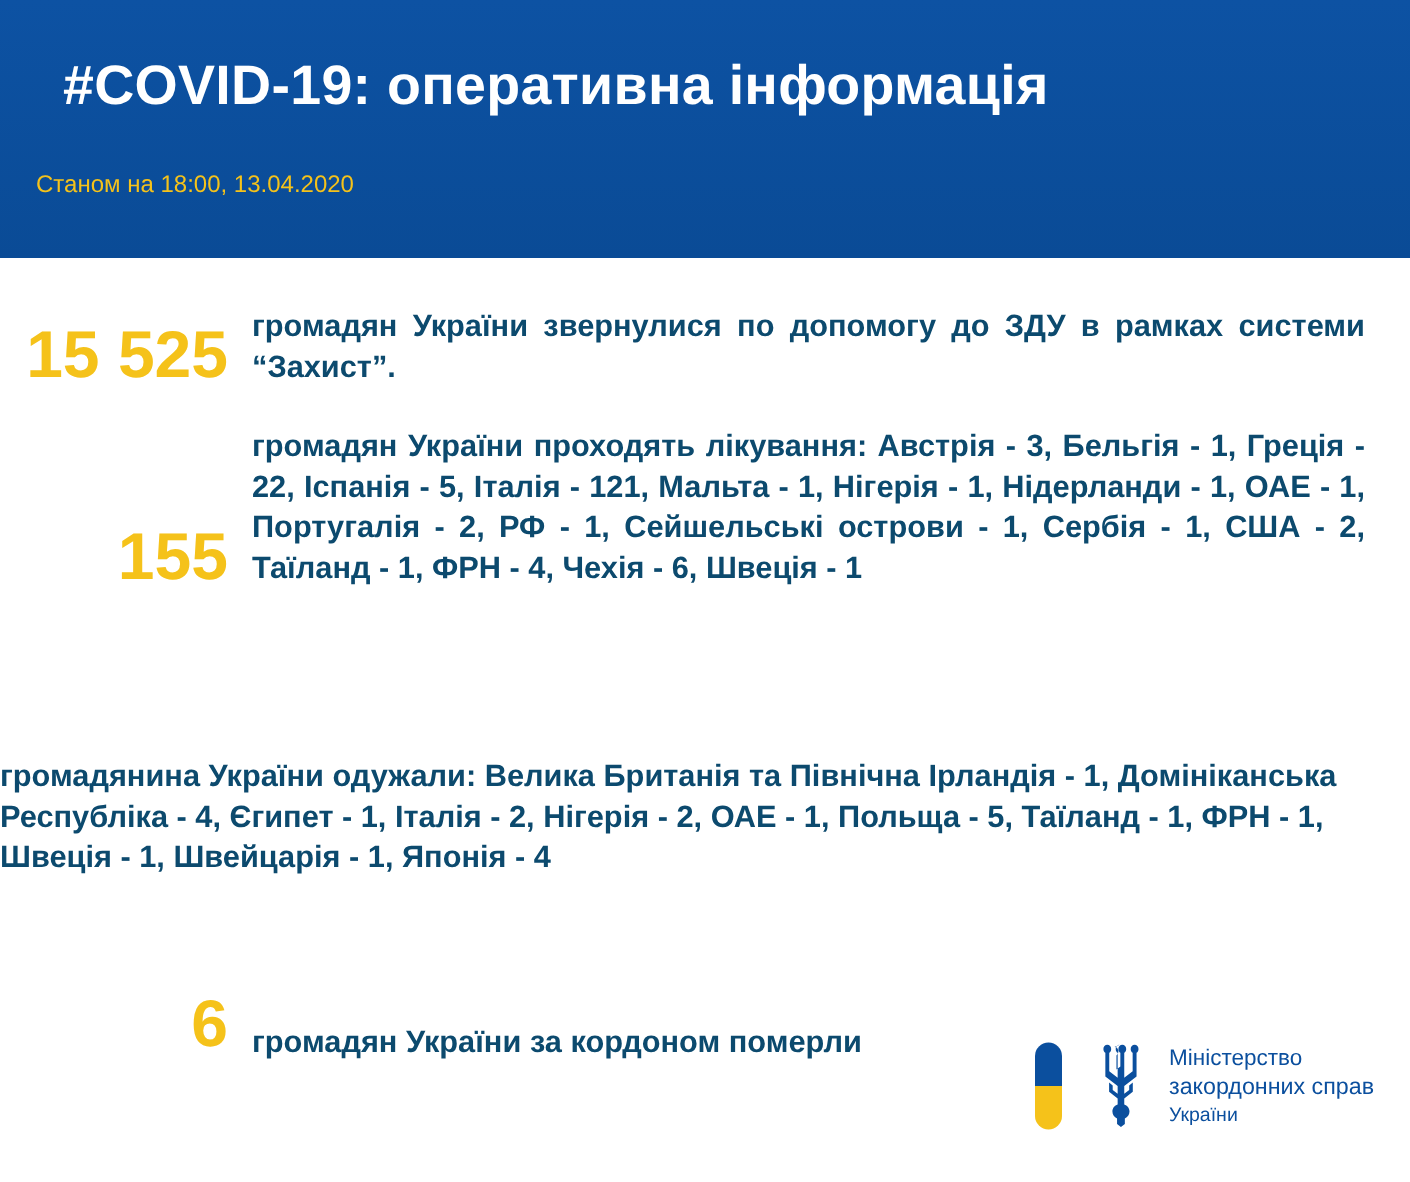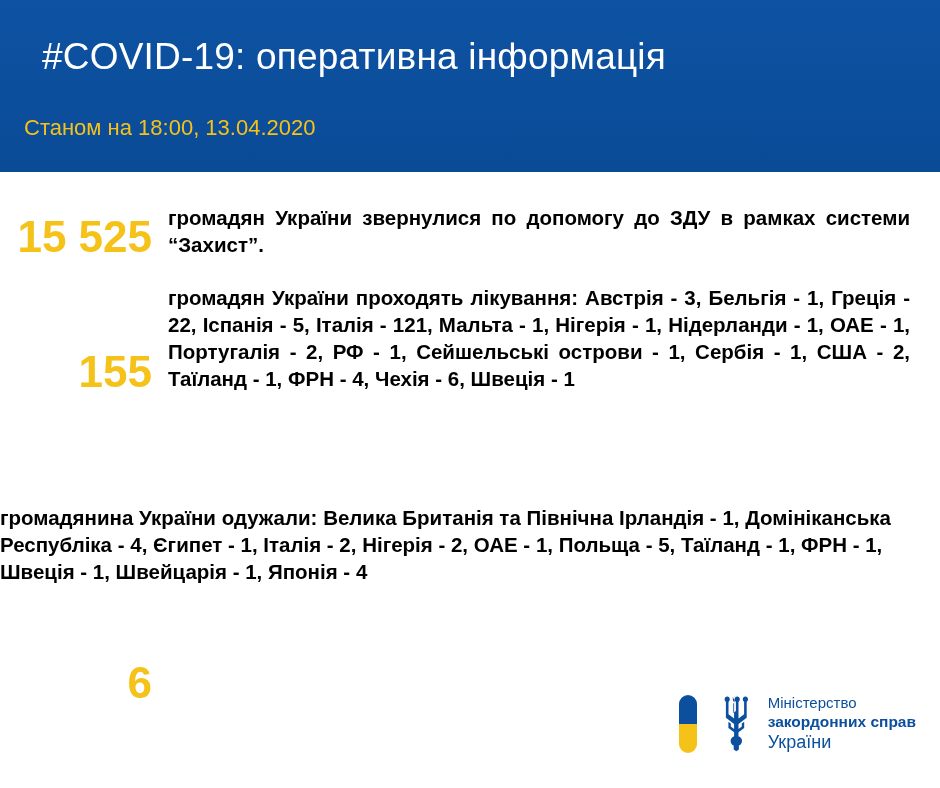--- a/index.html
+++ b/index.html
@@ -23,30 +23,30 @@
     width: 940px;
     height: 172px;
     background: #0b4f9e;
     background: linear-gradient(180deg, #0d52a3 0%, #0a4b96 100%);
   }
   .header-title {
     position: absolute;
     left: 42px;
     top: 36px;
     font-size: 37px;
-    font-weight: normal;
+    font-weight: bold;
     color: #ffffff;
     letter-spacing: 0.2px;
     white-space: nowrap;
   }
   .header-sub {
     position: absolute;
     left: 24px;
     top: 115px;
-    font-size: 22px;
+    font-size: 16px;
     font-weight: normal;
     color: #f5c21a;
     white-space: nowrap;
   }
   
   .content {
     position: absolute;
     left: 0;
     top: 172px;
     width: 940px;
@@ -62,21 +62,21 @@
     flex: 0 0 168px;
     text-align: right;
     padding-right: 16px;
     color: #f5c21a;
     font-weight: bold;
     font-size: 44px;
     line-height: 1.05;
   }
   .desc {
     flex: 1 1 auto;
-    color: #000000;
+    color: #0c4a6e;
     font-weight: bold;
     font-size: 20.5px;
     line-height: 1.32;
     text-align: justify;
     padding-right: 30px;
   }
   .desc.nojust { text-align: left; margin-top: 12px; }
 
   
   #row-1 { left: 0;  top: 32px;  width: 940px; }
@@ -113,22 +113,22 @@
     align-items: center;
     justify-content: center;
   }
   .logo-text {
     display: flex;
     flex-direction: column;
     justify-content: center;
     line-height: 1.22;
   }
   .logo-l1 { font-size: 15px; color: #0b4f9e; }
-  .logo-l2 { font-size: 15.5px; color: #0b4f9e; font-weight: bold; }
-  .logo-l3 { font-size: 18px; color: #0b4f9e; }
+  .logo-l2 { font-size: 15.5px; color: #0b4f9e; font-weight: normal; }
+  .logo-l3 { font-size: 13px; color: #0b4f9e; }
 </style>
 </head>
 <body>
 
 <div class="page">
 
   <div class="header">
     <div class="header-title">#COVID-19: оперативна інформація</div>
     <div class="header-sub">Станом на 18:00, 13.04.2020</div>
   </div>
@@ -144,20 +144,21 @@
       <div class="num">155</div>
       <div class="desc">громадян України проходять лікування: Австрія - 3, Бельгія - 1, Греція - 22, Іспанія - 5, Італія - 121, Мальта - 1, Нігерія - 1, Нідерланди - 1, ОАЕ - 1, Португалія - 2, РФ - 1, Сейшельські острови - 1, Сербія - 1, США - 2, Таїланд - 1, ФРН - 4, Чехія - 6, Швеція - 1</div>
     </div>
 
     <div class="row" id="row-3">
       <div class="desc nojust">громадянина України одужали: Велика Британія та Північна Ірландія - 1, Домініканська Республіка - 4, Єгипет - 1, Італія - 2, Нігерія - 2, ОАЕ - 1, Польща - 5, Таїланд - 1, ФРН - 1, Швеція - 1, Швейцарія - 1, Японія - 4</div>
     </div>
 
     <div class="row" id="row-4">
       <div class="num">6</div>
+      <div class="desc nojust">громадян України за кордоном померли</div>
     </div>
 
   </div>
 
   <div class="logo">
     <div class="logo-flag"></div>
     <div class="logo-trident">
       <svg width="44" height="56" viewBox="0 0 44 56" aria-hidden="true">
         <g fill="#0b4f9e">
           <path d="M22 2 c1.6 0 2.6 1.3 2.6 2.9 0 1.2-.6 2.1-1.3 2.7 l0 9.4 2.6-2.0 0-9.1 c-.8-.6-1.3-1.5-1.3-2.6 0-1.6 1.1-2.8 2.6-2.8 1.5 0 2.6 1.2 2.6 2.8 0 1.1-.5 2-1.3 2.6 l0 16.6 5.6-4.3 0-12.3 c-.8-.6-1.3-1.5-1.3-2.6 0-1.6 1.1-2.8 2.6-2.8 1.5 0 2.6 1.2 2.6 2.8 0 1.1-.5 2-1.3 2.6 l0 15.8 -8.2 6.3 0 5.1 3.3-2.5 0-3.0 2.4-1.9 0 6.2 -5.7 4.4 0 4.0 c2.0 .6 3.5 2.5 3.5 4.7 0 2.1-1.3 3.9-3.1 4.6 l0 3.8 -2.6 1.9 -2.6-1.9 0-3.8 c-1.8-.7-3.1-2.5-3.1-4.6 0-2.2 1.5-4.1 3.5-4.7 l0-4.0 -5.7-4.4 0-6.2 2.4 1.9 0 3.0 3.3 2.5 0-5.1 -8.2-6.3 0-15.8 c-.8-.6-1.3-1.5-1.3-2.6 0-1.6 1.1-2.8 2.6-2.8 1.5 0 2.6 1.2 2.6 2.8 0 1.1-.5 2-1.3 2.6 l0 12.3 5.6 4.3 0-16.6 c-.8-.6-1.3-1.5-1.3-2.6 0-1.6 1.1-2.8 2.6-2.8 z"></path>

